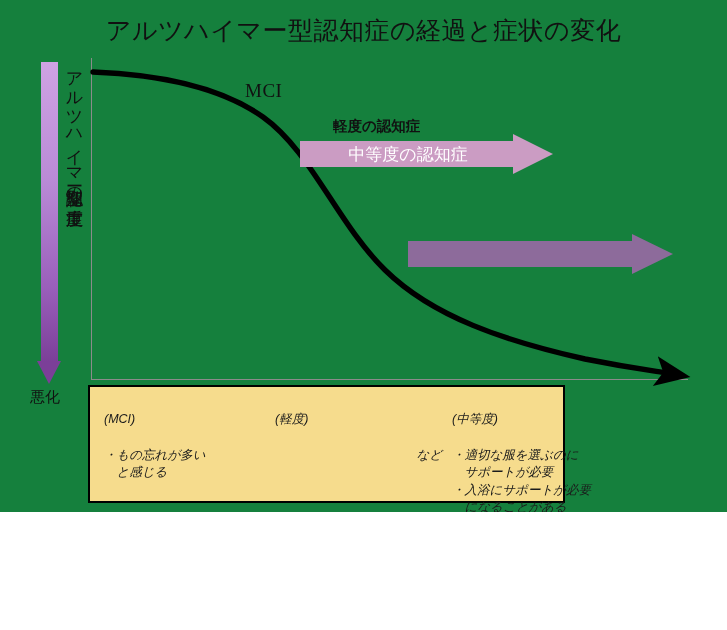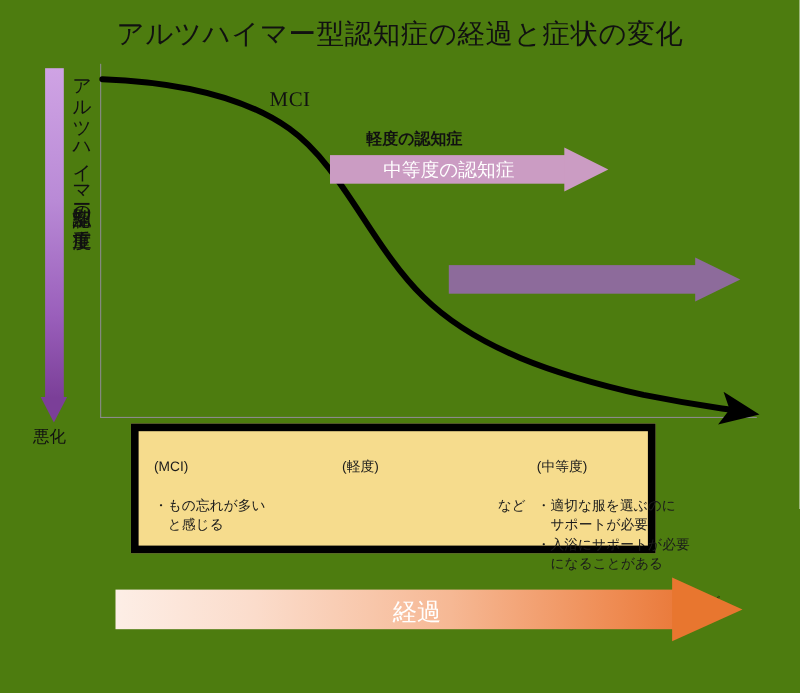--- a/index.html
+++ b/index.html
@@ -6,22 +6,22 @@
     margin: 0;
     padding: 0;
     background: #ffffff;
   }
   body {
     font-family: "Liberation Sans", sans-serif;
   }
   #page {
     position: relative;
     width: 727px;
-    height: 630px;
-    background: #4d7c0f;
+    height: 512px;
+    background: #15803d;
     overflow: hidden;
   }
 
   
   #chart-title {
     position: absolute;
     left: 0;
     top: 14px;
     width: 727px;
     text-align: center;
@@ -176,27 +176,28 @@
   
   #stage-moderate-caption { left: 437px; top: 216px; }
   #stage-moderate-arrow   { left: 408px; top: 234px; width: 265px; }
   #stage-moderate-arrow .stage-arrow-shaft { width: 227px; background: #8d6b9b; }
   #stage-moderate-arrow .stage-arrow-head  { left: 224px; border-left: 41px solid #8d6b9b; }
   #stage-moderate-arrow .stage-arrow-text  { width: 227px; }
 
   
   #symptoms-panel {
     position: absolute;
-    left: 119px;
+    left: 88px;
     top: 385px;
     width: 477px;
     height: 118px;
     background: #f6dc8d;
-    border: 7px solid #000000;
+    border: 2px solid #000000;
     box-sizing: border-box;
+    font-style: italic;
   }
   .symptom-column {
     position: absolute;
     top: 6px;
     font-size: 12.5px;
     color: #1b1b1b;
     line-height: 17.5px;
     white-space: pre-line;
   }
   #symptom-col-0 { left: 14px;  width: 160px; }

